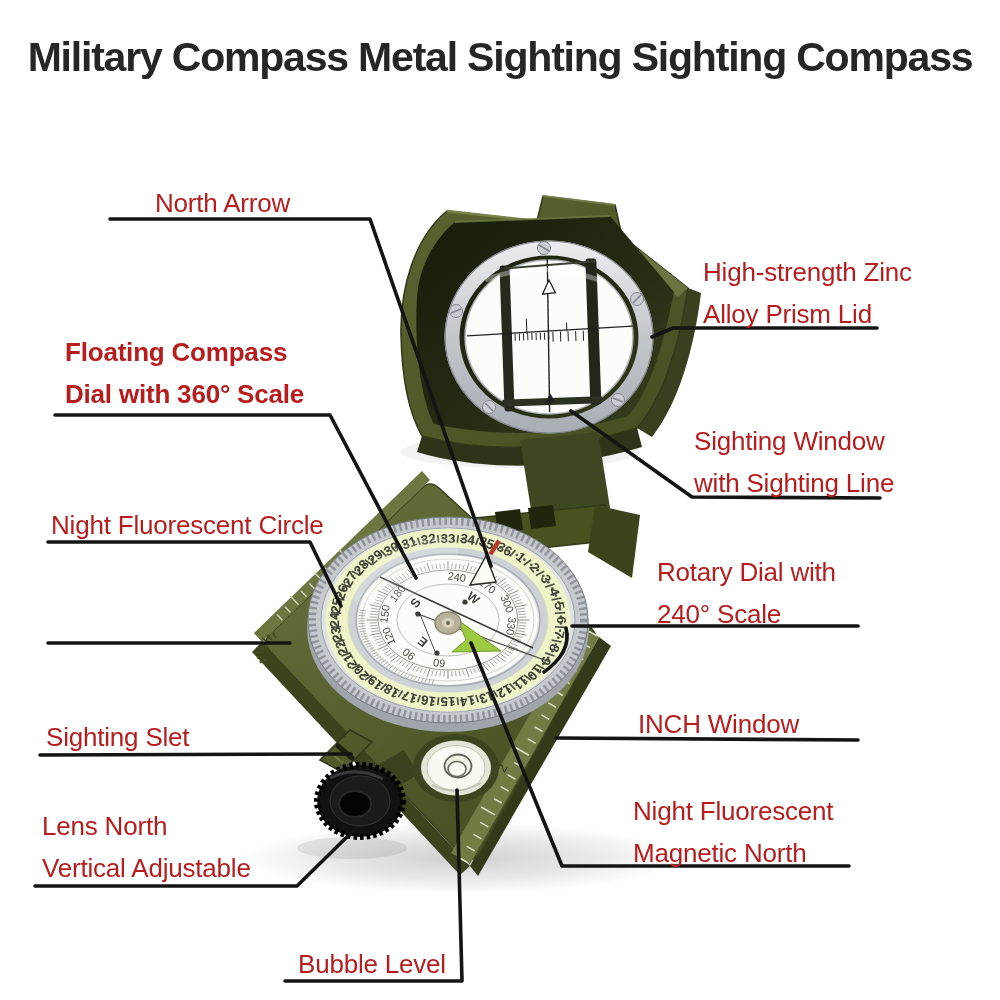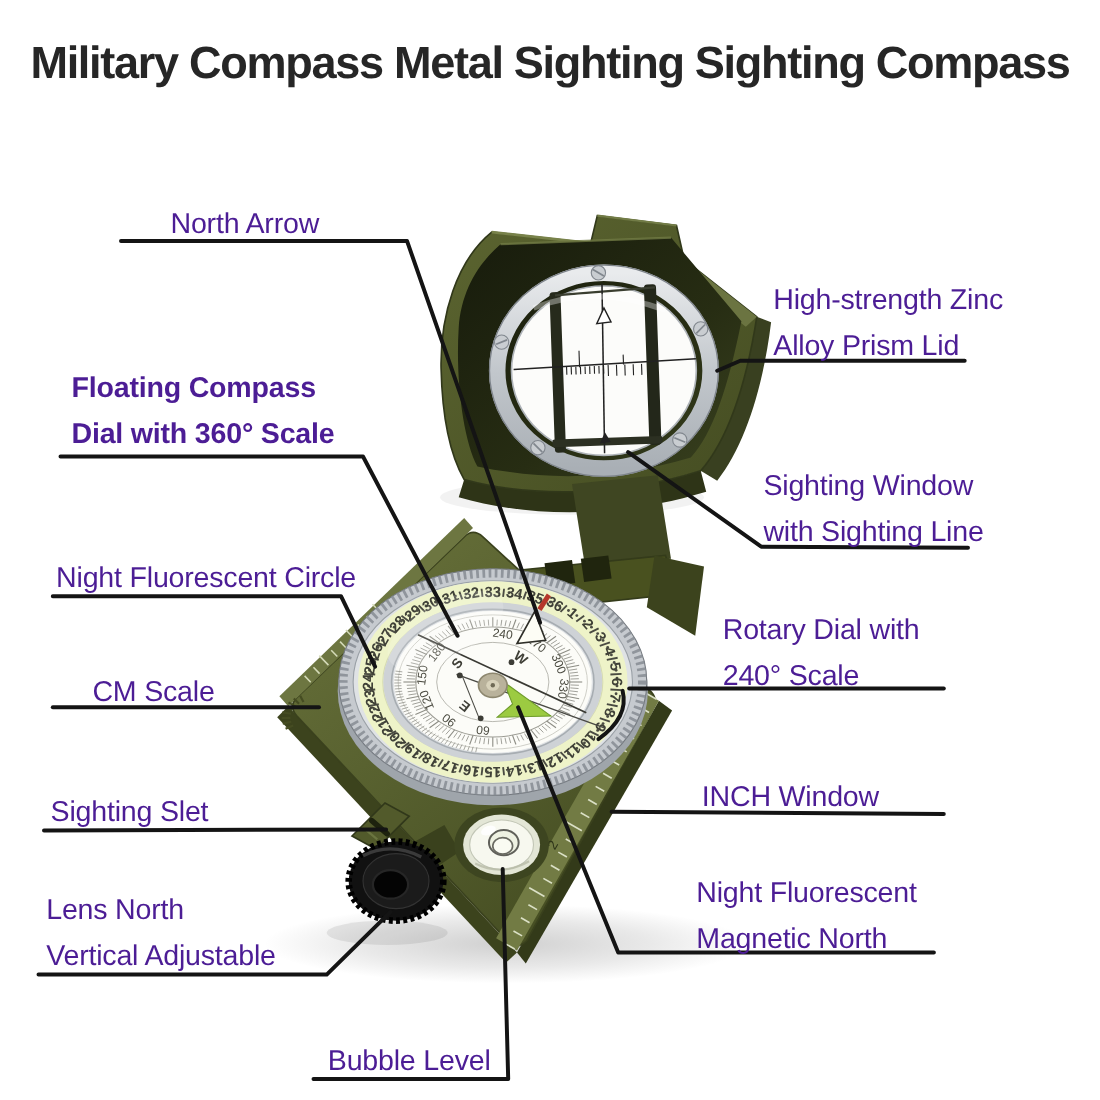--- a/index.html
+++ b/index.html
@@ -1,21 +1,21 @@
 <!DOCTYPE html>
 <html><head>
 <meta charset="utf-8">
 <style>
   html,body{margin:0;padding:0;background:#ffffff;}
   #stage{position:relative;width:1000px;height:1000px;background:#ffffff;overflow:hidden;
          font-family:"Liberation Sans",sans-serif;}
   #page-title{position:absolute;top:34px;left:0;width:1000px;text-align:center;
 
               font-size:41px;font-weight:bold;letter-spacing:-1.2px;color:#262626;white-space:nowrap;}
-  .lbl{position:absolute;font-size:26px;line-height:42px;letter-spacing:-0.2px;color:#4c1d95;white-space:nowrap;}
+  .lbl{position:absolute;font-size:26px;line-height:42px;letter-spacing:-0.2px;color:#b91c1c;white-space:nowrap;}
   .lbl span{display:block;}
   .lbl-north{left:155px;top:182px;}
   .lbl-floating{left:65px;top:331px;font-weight:bold;}
   .lbl-nightcircle{left:38px;top:504px;margin-left:13px;}
   .lbl-cm{left:84px;top:607px;}
   .lbl-slet{left:46px;top:716px;}
   .lbl-lens{left:42px;top:805px;}
   .lbl-bubble{left:298px;top:943px;}
   .lbl-zinc{left:703px;top:251px;}
   .lbl-swindow{left:694px;top:420px;}
@@ -593,23 +593,20 @@
   <div class="lbl lbl-north">
     <span>North Arrow</span>
   </div>
   <div class="lbl lbl-floating">
     <span>Floating Compass</span>
     <span>Dial with 360° Scale</span>
   </div>
   <div class="lbl lbl-nightcircle">
     <span>Night Fluorescent Circle</span>
   </div>
-  <div class="lbl lbl-cm">
-    <span>CM Scale</span>
-  </div>
   <div class="lbl lbl-slet">
     <span>Sighting Slet</span>
   </div>
   <div class="lbl lbl-lens">
     <span>Lens North</span>
     <span>Vertical Adjustable</span>
   </div>
   <div class="lbl lbl-bubble">
     <span>Bubble Level</span>
   </div>

